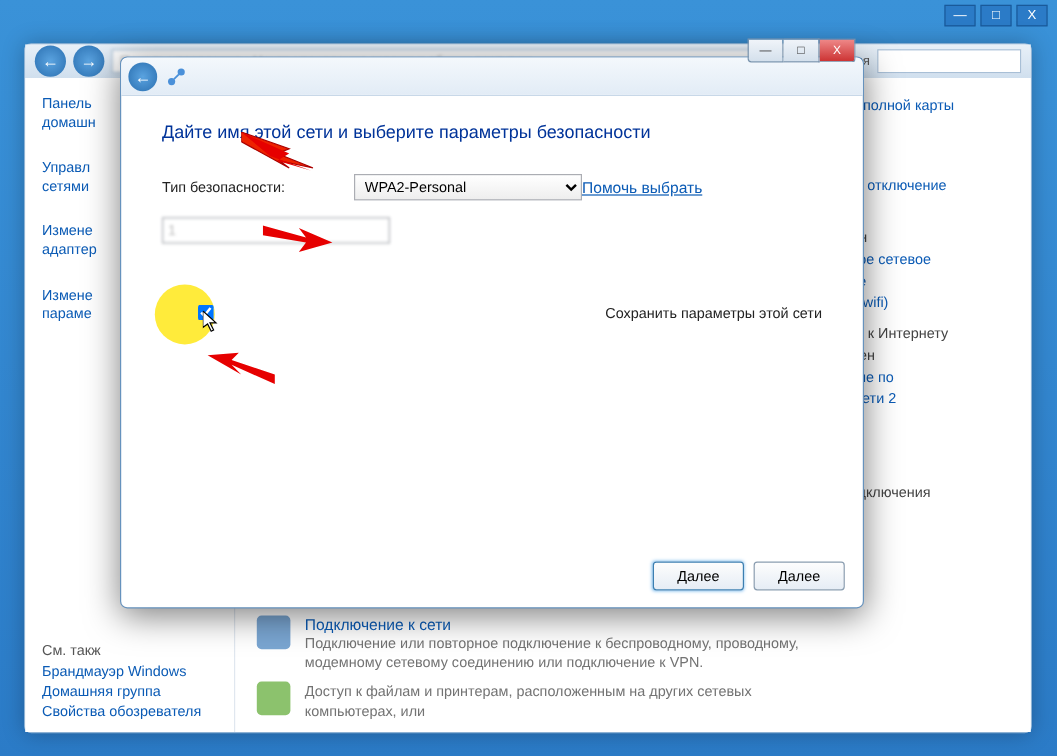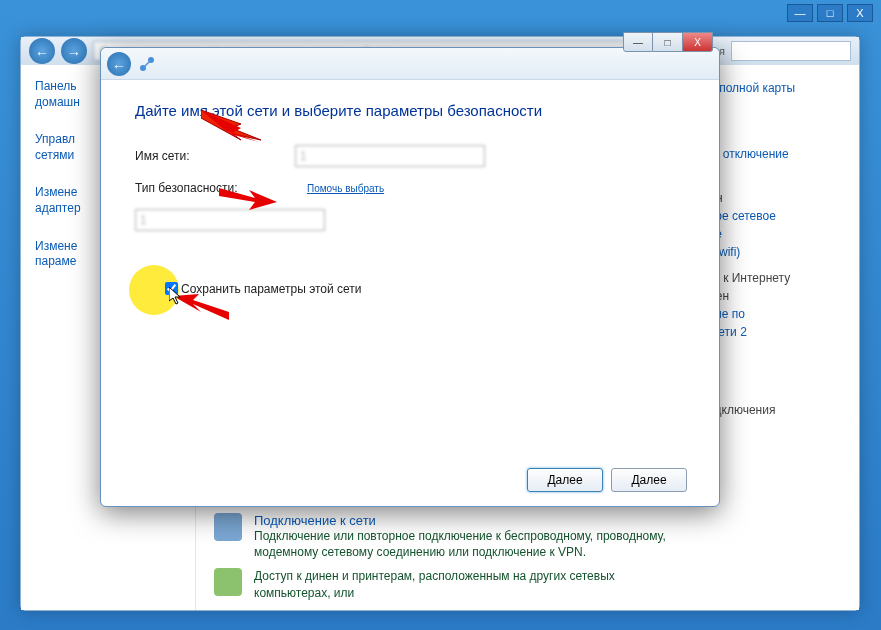--- a/index.html
+++ b/index.html
@@ -21,21 +21,21 @@
   .bgwin .sidebar .sideitem.sub { color: #0b5bb5; }
   .bgwin .main { flex: 1; padding: 10px 18px; position: relative; }
   .bgwin .rightpanel { width: 170px; padding: 16px 8px 8px 0; font-size: 12px; color: #0b5bb5; }
   .bgwin .rightpanel .rline { margin-bottom: 4px; }
   .bgwin .rightpanel .rline.dark { color: #444; }
   .bgwin .help { position: absolute; right: 10px; top: 36px; width: 18px; height: 18px; border-radius: 50%; background: #2a78c4; color: #fff; font-size: 12px; display: flex; align-items: center; justify-content: center; }
 
   .bgwin .net-item { display: flex; gap: 12px; margin-top: 8px; align-items: flex-start; }
   .bgwin .net-item .neticon { width: 28px; height: 28px; background: #7aa6d2; border-radius: 4px; flex-shrink: 0; }
   .bgwin .net-title { color: #0b5bb5; font-size: 13px; }
-  .bgwin .net-desc { color: #14532d; font-size: 12px; line-height: 1.35; }
+  .bgwin .net-desc { color: #737373; font-size: 12px; line-height: 1.35; }
 
   .bgwin .bottomlinks { position: absolute; bottom: 10px; left: 14px; font-size: 12px; color: #0b5bb5; }
   .bgwin .bottomlinks div { margin-top: 3px; }
   .bgwin .bottomlinks .hdr { color: #555; }
 
   
   .dialog { position: absolute; left: 100px; top: 47px; width: 620px; height: 460px; background: #fff; border: 1px solid #6692bd; border-radius: 6px; box-shadow: 0 6px 28px rgba(0,0,0,0.5); }
   .dialog .titlebar { height: 32px; background: linear-gradient(#f4f8fc,#e2ecf6); border-bottom: 1px solid #c8d8e8; display: flex; align-items: center; padding: 0 6px; border-radius: 6px 6px 0 0; }
   .dialog .back { width: 24px; height: 24px; border-radius: 50%; background: radial-gradient(#5aa3e0,#2a6fb0); color: #fff; display: flex; align-items: center; justify-content: center; font-size: 14px; margin-right: 8px; cursor: pointer; }
   .dialog .dlgicon { width: 16px; height: 16px; margin-right: 6px; }
@@ -46,29 +46,29 @@
   .dialog .winbtns .wb:first-child { border-radius: 0 0 0 3px; }
   .dialog .winbtns .wb.max { border-left: none; }
   .dialog .winbtns .wb.close { background: linear-gradient(#e88,#c33); color: #fff; border-radius: 0 0 3px 0; border-left: none; }
 
   .dialog .content { padding: 22px 34px 14px 34px; position: relative; height: calc(100% - 32px); }
   .dialog .heading { color: #003399; font-size: 15px; margin-bottom: 26px; }
   .dialog .row { display: flex; align-items: center; margin-bottom: 14px; font-size: 12px; color: #222; }
   .dialog .row .lbl { width: 160px; }
   .dialog .row input[type=text], .dialog .row select { width: 190px; height: 22px; border: 1px solid #abadb3; padding: 0 4px; font-size: 12px; }
   .dialog .row select { background: linear-gradient(#fff,#eee); }
-  .dialog .hint { color: #0b5bb5; font-size: 10px; margin-left: 12px; text-decoration: underline; cursor: pointer; }
+  .dialog .hint { color: #0b5bb5; font-size: 13px; text-decoration: underline; cursor: pointer; }
   .dialog .chkrow { display: flex; align-items: center; font-size: 12px; color: #222; margin-left: 4px; gap: 4px; }
   .dialog .chkrow input { margin-right: 4px; }
 
-  .dialog .save-row { margin-top: 48px; display: flex; align-items: center; font-size: 12px; color: #222; position: relative; }
+  .dialog .save-row { margin-top: 48px; display: flex; align-items: center; font-size: 12px; color: #222; position: relative; justify-content: space-between; }
   .dialog .save-row .highlight { position: absolute; left: -6px; top: -14px; width: 50px; height: 50px; background: #ffeb3b; border-radius: 50%; z-index: -1; }
   .dialog .save-row .cursor { position: absolute; left: 34px; top: 8px; font-size: 14px; color: #000; }
 
-  .dialog .footer { position: absolute; bottom: 14px; right: 32px; display: flex; gap: 8px; justify-content: flex-end; }
+  .dialog .footer { position: absolute; bottom: 14px; right: 15px; display: flex; gap: 8px; justify-content: flex-end; }
   .dialog .footer button { width: 76px; height: 24px; font-size: 12px; border: 1px solid #8a9db0; background: linear-gradient(#fdfdfd,#e6edf5); border-radius: 3px; cursor: pointer; }
   .dialog .footer button.primary { border: 1px solid #3c7fb1; box-shadow: 0 0 3px #6cb2eb; }
 
   
   .arrow { position: absolute; width: 60px; height: 36px; }
   .arrow svg { width: 100%; height: 100%; }
 
   .blurred { color: #bcbcbc !important; filter: blur(1.5px); }
 </style>
 </head>
@@ -94,35 +94,41 @@
     <div class="sidebar">
       <div class="sideitem sub" style="white-space:pre-line">Панель
 домашн</div>
       <div class="sideitem sub" style="white-space:pre-line;margin-top:14px">Управл
 сетями</div>
       <div class="sideitem sub" style="white-space:pre-line;margin-top:14px">Измене
 адаптер</div>
       <div class="sideitem sub" style="white-space:pre-line;margin-top:14px">Измене
 параме</div>
 
+      <div class="bottomlinks">
+        <div class="hdr">См. такж</div>
+        <div>Брандмауэр Windows</div>
+        <div>Домашняя группа</div>
+        <div>Свойства обозревателя</div>
+      </div>
     </div>
 
     <div class="main">
       <div style="height:430px"></div>
       <div class="net-item">
         <div class="neticon"></div>
         <div>
           <div class="net-title">Подключение к сети</div>
           <div class="net-desc">Подключение или повторное подключение к беспроводному, проводному, модемному сетевому соединению или подключение к VPN.</div>
         </div>
       </div>
       <div class="net-item">
         <div class="neticon" style="background:#8cc26d"></div>
         <div>
-          <div class="net-desc">Доступ к динен и принтерам, расположенным на других сетевых компьютерах, или</div>
+          <div class="net-desc">Доступ к файлам и принтерам, расположенным на других сетевых компьютерах, или</div>
         </div>
       </div>
     </div>
 
     <div class="rightpanel">
       <div class="rline">мотр полной карты</div>
       <div style="height:48px"></div>
       <div class="rline">е или отключение</div>
       <div style="height:8px"></div>
       <div class="rline dark">нет</div>
@@ -154,27 +160,26 @@
           <circle cx="4" cy="12" r="3" fill="#4a90d9"></circle>
           <circle cx="12" cy="4" r="3" fill="#4a90d9"></circle>
           <line x1="6" y1="10" x2="10" y2="6" stroke="#4a90d9" stroke-width="1.5"></line>
         </svg>
     </span>
   </div>
 
   <div class="content">
     <div class="heading">Дайте имя этой сети и выберите параметры безопасности</div>
 
-    <div class="row">
-      <span class="lbl">Имя сети:</span>
-      <input type="text" class="blurred" value="1" style="">
-    </div>
 
     <div class="row">
       <span class="lbl">Тип безопасности:</span>
+      <select>
+        <option>WPA2-Personal</option>
+      </select>
       <span class="hint">Помочь выбрать</span>
     </div>
 
     <div class="row">
       <input type="text" class="blurred" value="1" style="">
     </div>
 
     <div class="save-row" style="z-index:1">
       <div class="highlight"></div>
       <input type="checkbox" checked="" style="margin-left: 30px;">

